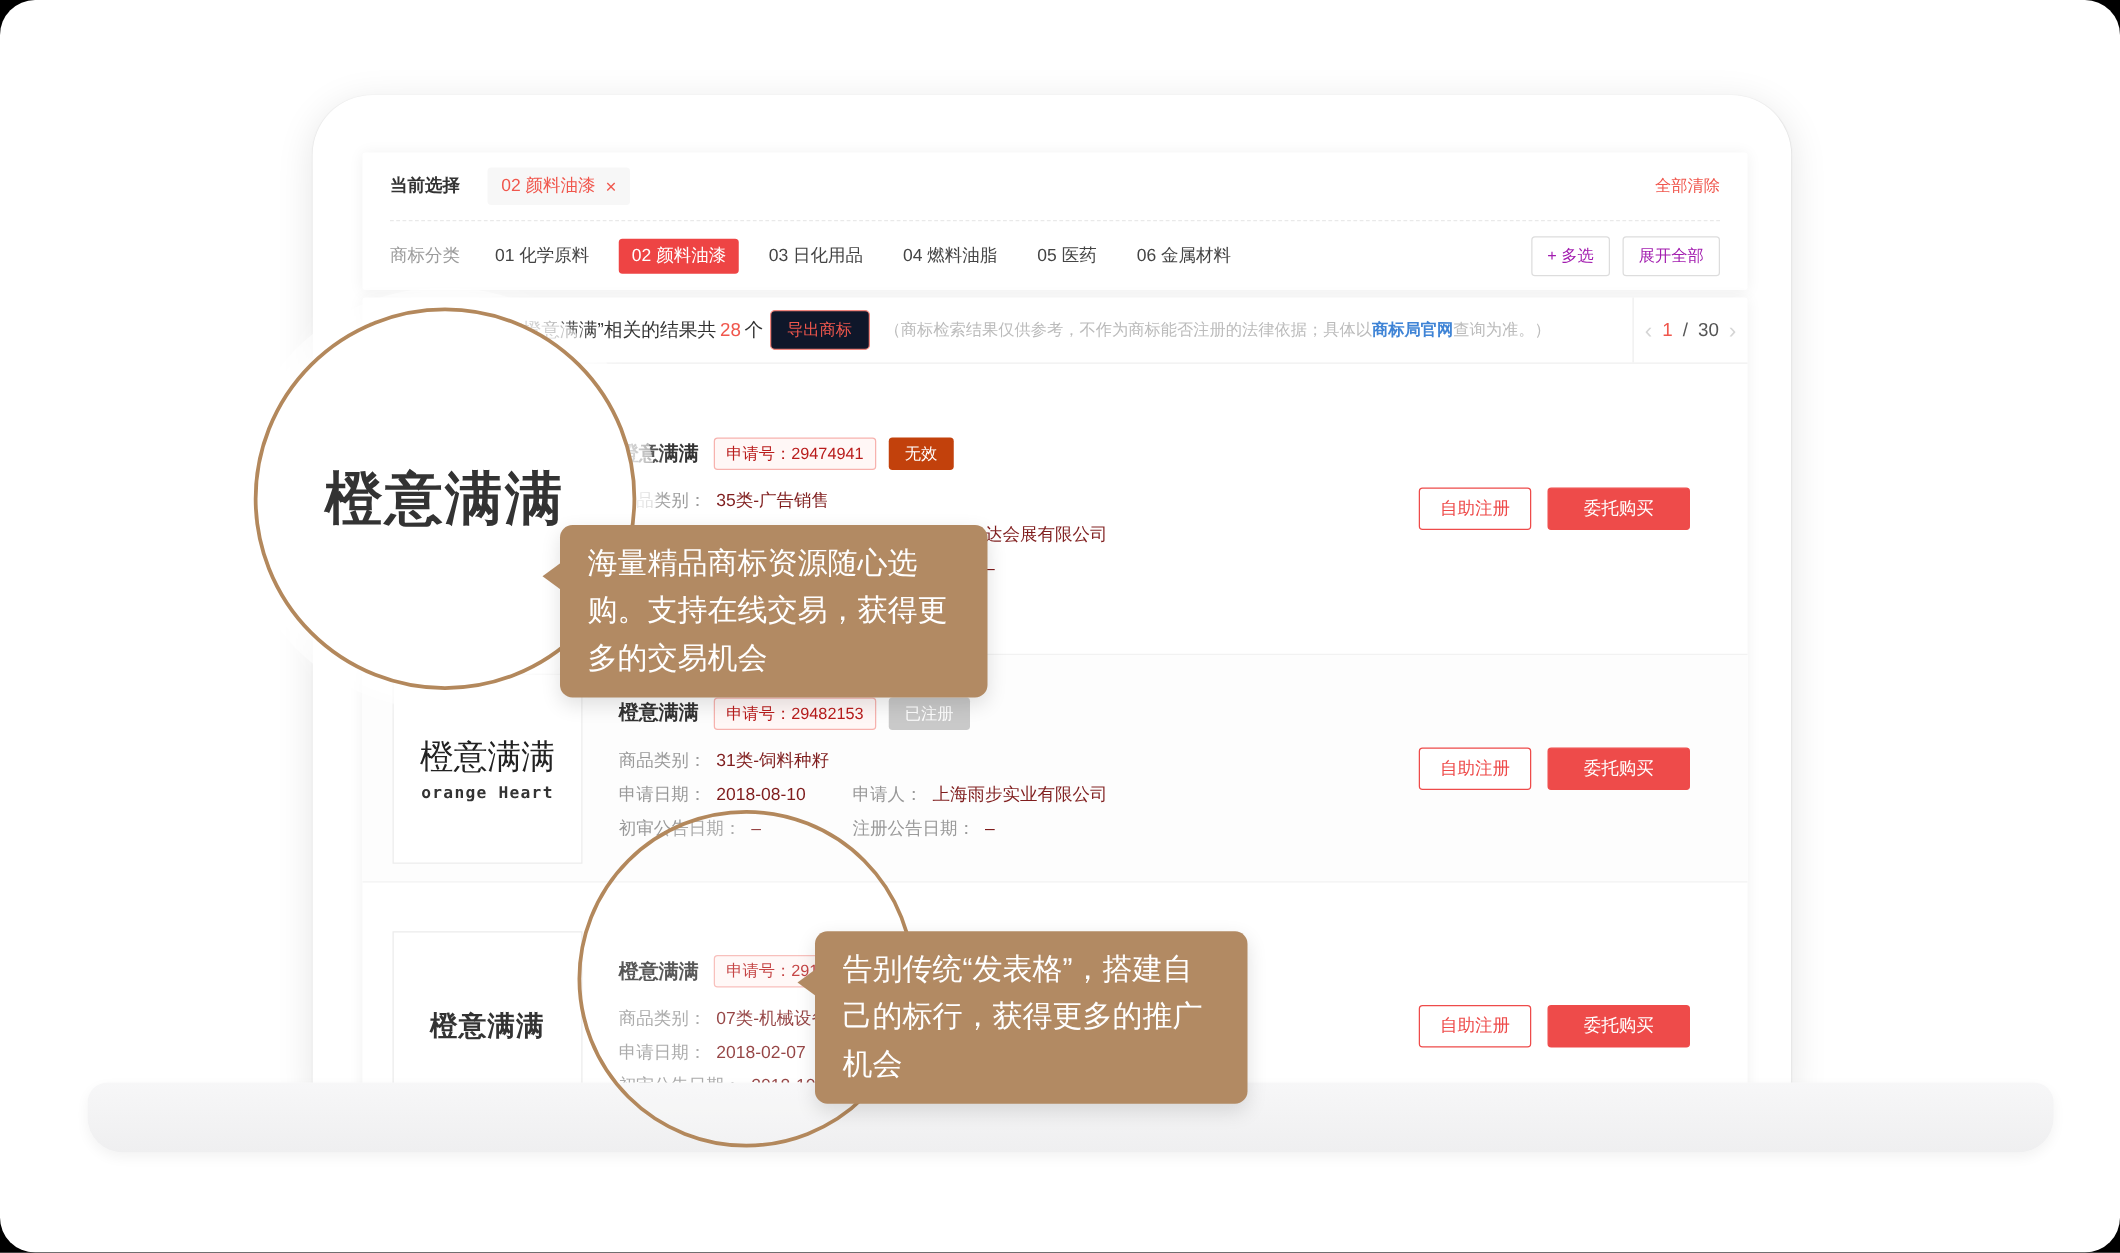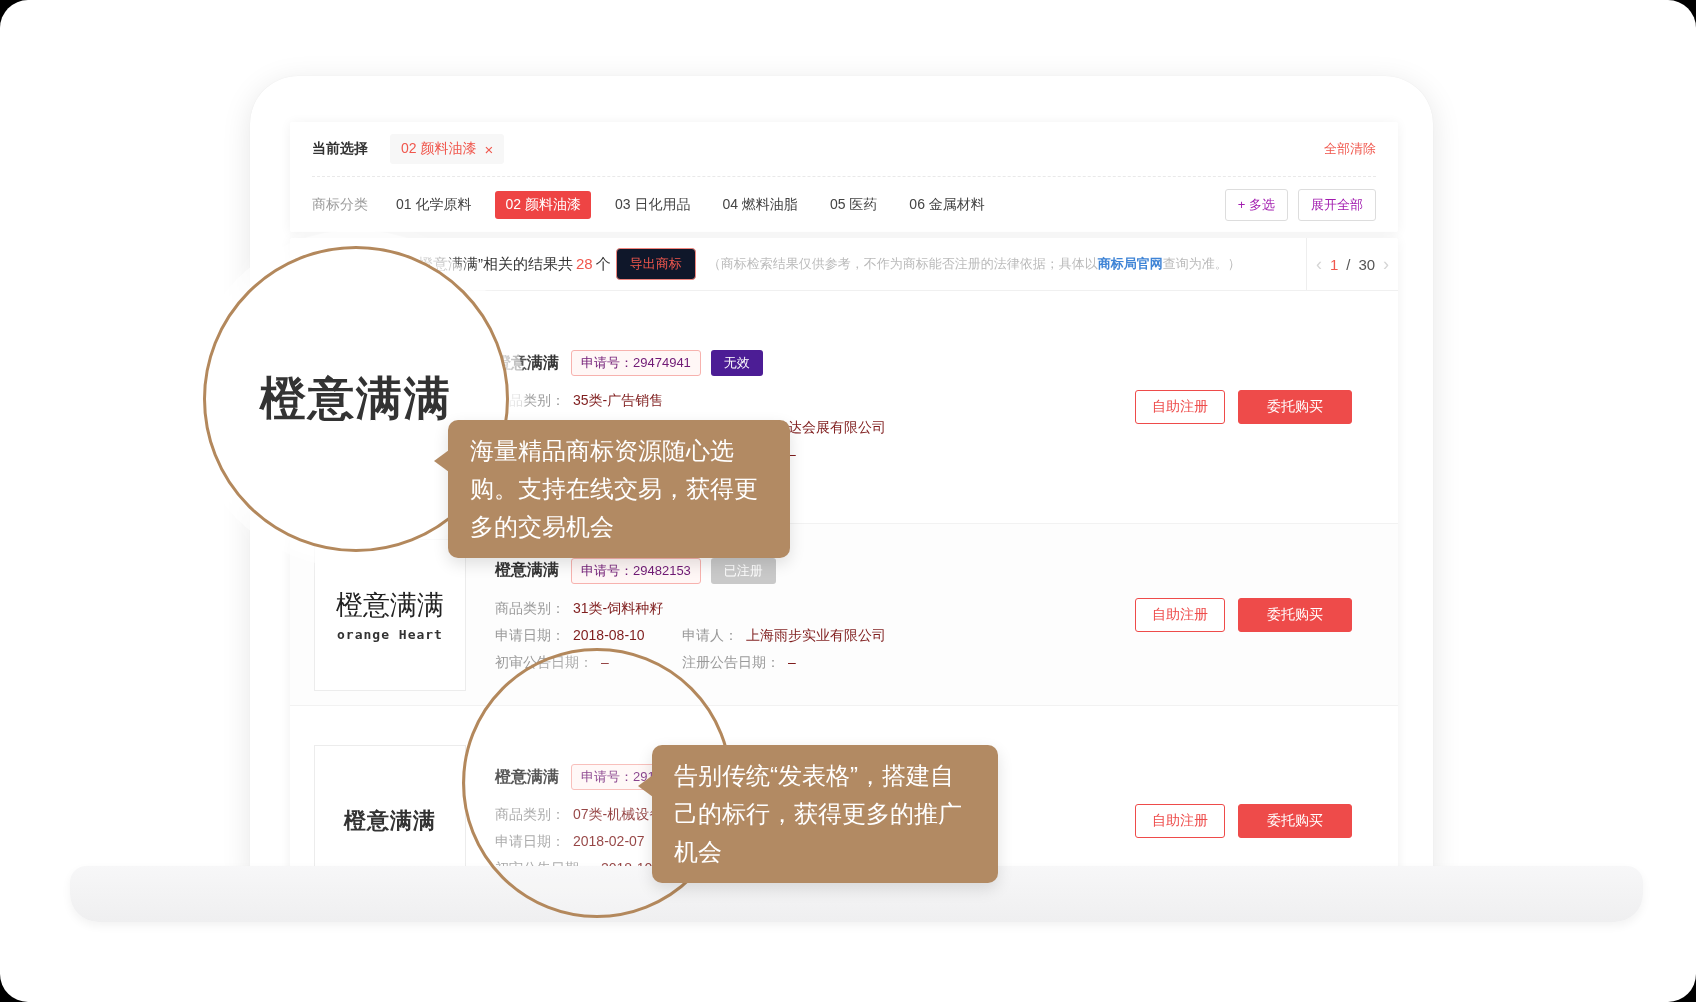--- a/index.html
+++ b/index.html
@@ -85,25 +85,25 @@
     display:flex;flex-direction:column;align-items:center;justify-content:center;cursor:pointer;
   }
   .thumb-cn-1{font-size:26px;font-weight:700;color:#333;letter-spacing:1px;}
   .thumb-cn-2{font-family:"Liberation Serif","DejaVu Serif",serif;font-size:27px;color:#222;}
   .thumb-en-2{font-family:"DejaVu Sans Mono","Liberation Mono",monospace;font-weight:700;font-size:13px;color:#333;margin-top:4px;letter-spacing:1px;}
   .thumb-cn-3{font-size:22px;font-weight:700;color:#333;letter-spacing:1px;}
   .info{margin-left:29px;}
   .title-line{display:flex;align-items:center;}
   .tm-name{font-size:16px;font-weight:700;color:#333;cursor:pointer;}
   .appno-badge{
-    margin-left:12px;border:1px solid #f7b2ae;background:#fff7f6;color:#701a75;
+    margin-left:12px;border:1px solid #f7b2ae;background:#fff7f6;color:#b91c1c;
     font-size:13px;padding:3px 9px;border-radius:3px;white-space:nowrap;
   }
   .status-badge{margin-left:10px;color:#fff;font-size:13px;padding:4px 13px;border-radius:3px;white-space:nowrap;}
-  .status-badge.invalid{background:#4c1d95;}
+  .status-badge.invalid{background:#c2410c;}
   .status-badge.registered{background:#c9c9c9;}
   .field-line{display:flex;margin-top:9px;font-size:14px;}
   .field-line.after-title{margin-top:16px;}
   .pair{display:flex;}
   .pair.col1{width:187px;}
   .fl{color:#999;white-space:nowrap;}
   .fv{color:#7f1d1d;margin-left:8px;white-space:nowrap;}
   .actions{margin-left:auto;margin-right:46px;display:flex;gap:13px;flex-shrink:0;}
   .btn-outline{
     border:1px solid #ee4b4a;background:#fff;color:#ee4b4a;font-size:14px;

